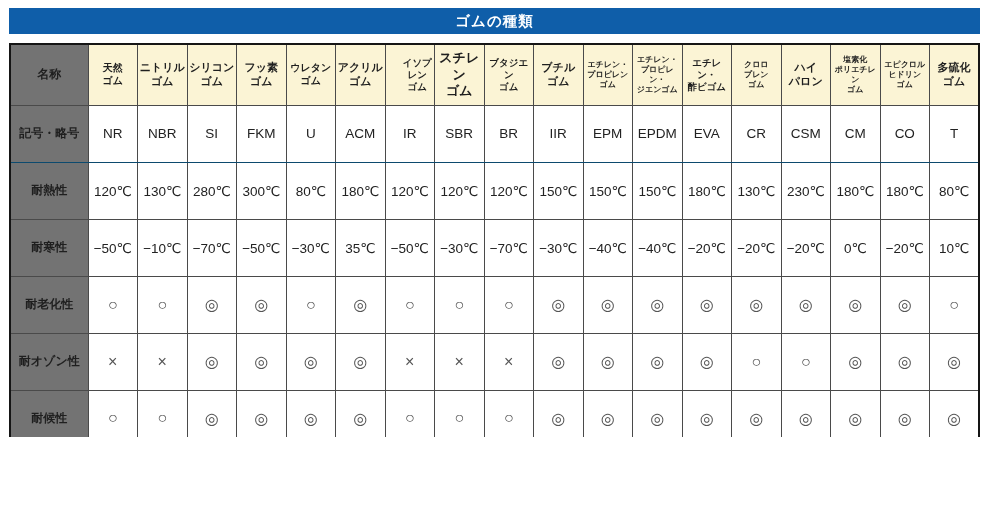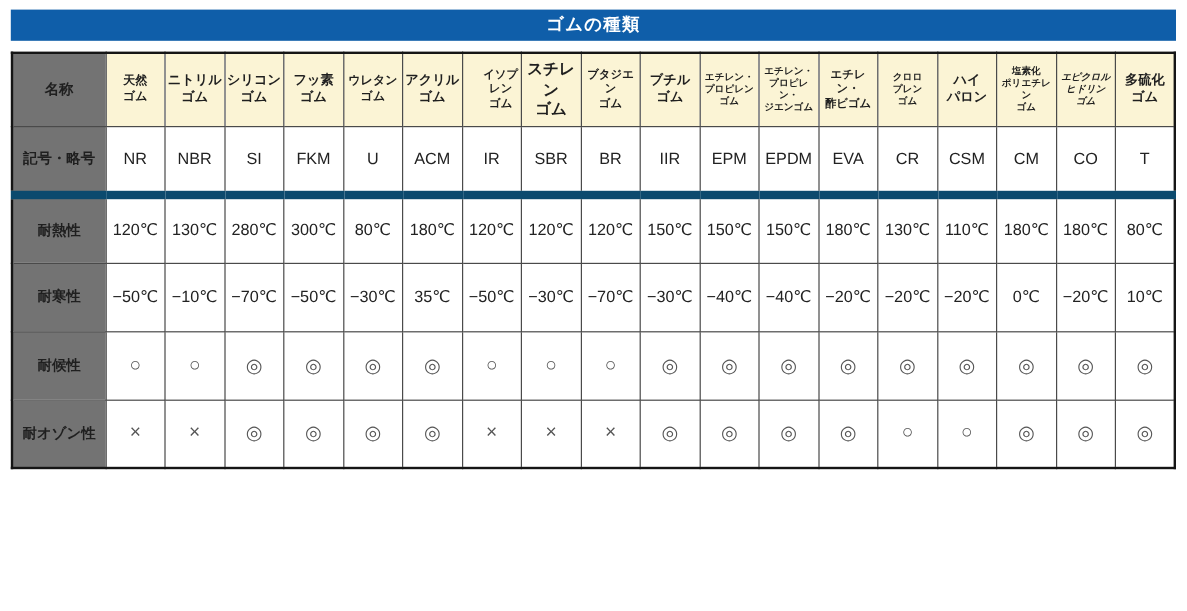--- a/index.html
+++ b/index.html
@@ -20,21 +20,21 @@
   col.label-col{width:78px;}
   thead tr{height:61px;}
   tbody tr{height:57px;}
   th.corner,th.lbl{
     background:#737373;font-size:12px;font-weight:bold;color:#1f1f1f;
   }
   th.hdr{
     background:#fbf4d5;font-weight:bold;color:#1f1f1f;
     white-space:pre-line;line-height:1.25;
   }
-  tr.heavy-bottom th,tr.heavy-bottom td{border-bottom:7px solid #0c4a6e;}
+  tr.heavy-bottom th,tr.heavy-bottom td{border-bottom:1px solid #0c4a6e;}
   td.val{font-size:13.5px;color:#222;background:#ffffff;}
   td.sym{font-size:16px;color:#555;}
 </style>
 </head>
 <body>
 
 <div class="page">
   <div class="title-bar">
     <span>ゴムの種類</span>
   </div>
@@ -92,21 +92,21 @@
           <th class="hdr" style="font-size: 9.5px;">エチレン・
 酢ビゴム</th>
           <th class="hdr" style="font-size: 8px;">クロロ
 プレン
 ゴム</th>
           <th class="hdr" style="font-size: 11px;">ハイ
 パロン</th>
           <th class="hdr" style="font-size: 8px;">塩素化
 ポリエチレン
 ゴム</th>
-          <th class="hdr" style="font-size: 8px; font-style: italic;">エピクロル
+          <th class="hdr" style="font-size: 8px;">エピクロル
 ヒドリン
 ゴム</th>
           <th class="hdr" style="font-size: 11px;">多硫化
 ゴム</th>
         </tr>
       </thead>
     <tbody id="body-rows">
         <tr class="heavy-bottom">
           <th class="lbl">記号・略号</th>
           <td class="val">NR</td>
@@ -137,21 +137,21 @@
           <td class="val">80℃</td>
           <td class="val">180℃</td>
           <td class="val">120℃</td>
           <td class="val">120℃</td>
           <td class="val">120℃</td>
           <td class="val">150℃</td>
           <td class="val">150℃</td>
           <td class="val">150℃</td>
           <td class="val">180℃</td>
           <td class="val">130℃</td>
-          <td class="val">110℃</td>
+          <td class="val">230℃</td>
           <td class="val">180℃</td>
           <td class="val">180℃</td>
           <td class="val">80℃</td>
         </tr>
         <tr>
           <th class="lbl">耐寒性</th>
           <td class="val">−50℃</td>
           <td class="val">−10℃</td>
           <td class="val">−70℃</td>
           <td class="val">−50℃</td>
@@ -164,56 +164,77 @@
           <td class="val">−40℃</td>
           <td class="val">−40℃</td>
           <td class="val">−20℃</td>
           <td class="val">−20℃</td>
           <td class="val">−20℃</td>
           <td class="val">0℃</td>
           <td class="val">−20℃</td>
           <td class="val">10℃</td>
         </tr>
         <tr>
+          <th class="lbl">耐老化性</th>
+          <td class="val sym">○</td>
+          <td class="val sym">○</td>
+          <td class="val sym">◎</td>
+          <td class="val sym">◎</td>
+          <td class="val sym">○</td>
+          <td class="val sym">◎</td>
+          <td class="val sym">○</td>
+          <td class="val sym">○</td>
+          <td class="val sym">○</td>
+          <td class="val sym">◎</td>
+          <td class="val sym">◎</td>
+          <td class="val sym">◎</td>
+          <td class="val sym">◎</td>
+          <td class="val sym">◎</td>
+          <td class="val sym">◎</td>
+          <td class="val sym">◎</td>
+          <td class="val sym">◎</td>
+          <td class="val sym">○</td>
+        </tr>
+        <tr>
+          <th class="lbl">耐オゾン性</th>
+          <td class="val sym">×</td>
+          <td class="val sym">×</td>
+          <td class="val sym">◎</td>
+          <td class="val sym">◎</td>
+          <td class="val sym">◎</td>
+          <td class="val sym">◎</td>
+          <td class="val sym">×</td>
+          <td class="val sym">×</td>
+          <td class="val sym">×</td>
+          <td class="val sym">◎</td>
+          <td class="val sym">◎</td>
+          <td class="val sym">◎</td>
+          <td class="val sym">◎</td>
+          <td class="val sym">○</td>
+          <td class="val sym">○</td>
+          <td class="val sym">◎</td>
+          <td class="val sym">◎</td>
+          <td class="val sym">◎</td>
+        </tr>
+        <tr>
           <th class="lbl">耐候性</th>
           <td class="val sym">○</td>
           <td class="val sym">○</td>
           <td class="val sym">◎</td>
           <td class="val sym">◎</td>
           <td class="val sym">◎</td>
           <td class="val sym">◎</td>
           <td class="val sym">○</td>
           <td class="val sym">○</td>
           <td class="val sym">○</td>
           <td class="val sym">◎</td>
           <td class="val sym">◎</td>
           <td class="val sym">◎</td>
           <td class="val sym">◎</td>
           <td class="val sym">◎</td>
           <td class="val sym">◎</td>
-          <td class="val sym">◎</td>
-          <td class="val sym">◎</td>
-          <td class="val sym">◎</td>
-        </tr>
-        <tr>
-          <th class="lbl">耐オゾン性</th>
-          <td class="val sym">×</td>
-          <td class="val sym">×</td>
-          <td class="val sym">◎</td>
-          <td class="val sym">◎</td>
-          <td class="val sym">◎</td>
-          <td class="val sym">◎</td>
-          <td class="val sym">×</td>
-          <td class="val sym">×</td>
-          <td class="val sym">×</td>
-          <td class="val sym">◎</td>
-          <td class="val sym">◎</td>
-          <td class="val sym">◎</td>
-          <td class="val sym">◎</td>
-          <td class="val sym">○</td>
-          <td class="val sym">○</td>
           <td class="val sym">◎</td>
           <td class="val sym">◎</td>
           <td class="val sym">◎</td>
         </tr>
       </tbody>
   </table>
 </div>
 
 </body></html>

